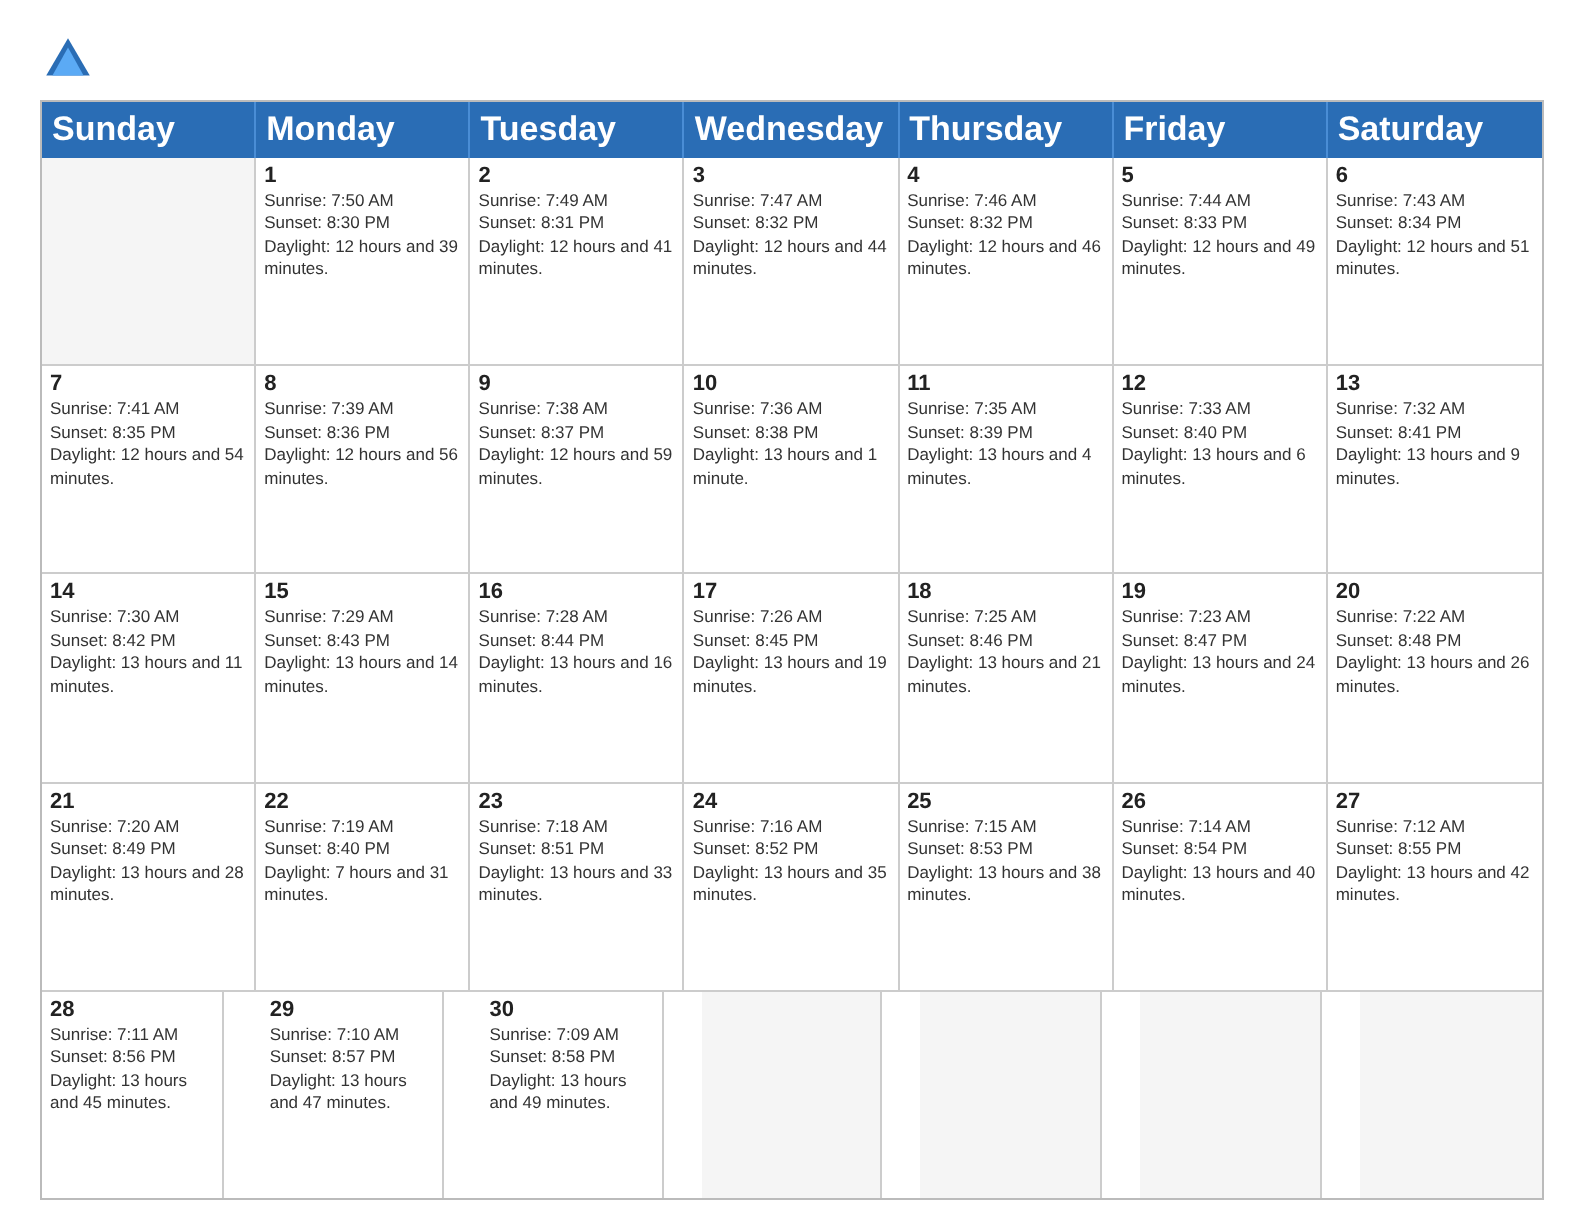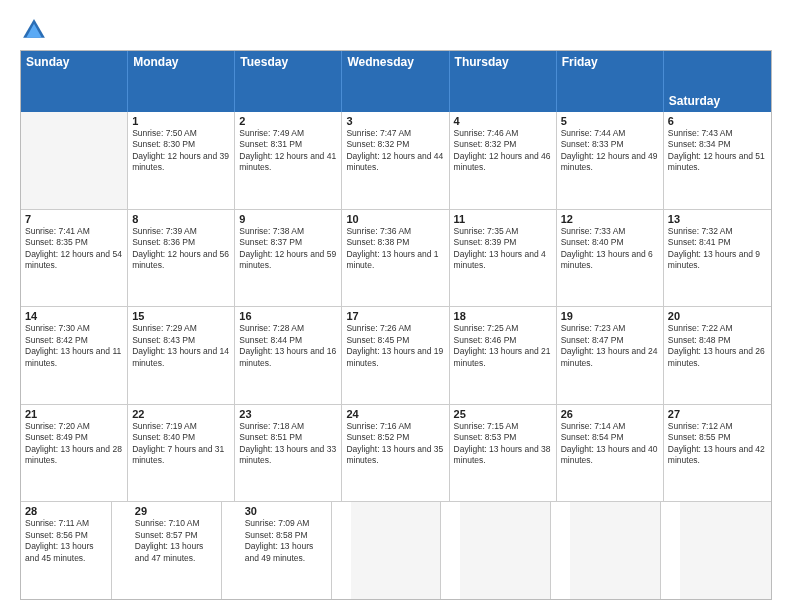--- a/index.html
+++ b/index.html
@@ -58,27 +58,27 @@
       display: flex;
       flex-direction: column;
     }
     .cal-header {
       display: grid;
       grid-template-columns: repeat(7, 1fr);
       background: #2a6db5;
     }
     .cal-header-cell {
       color: #fff;
-      font-size: 12px;
+      font-size: 17px;
       font-weight: bold;
       padding: 4px 5px;
       text-align: left;
       border-right: 1px solid #4a8dd5;
     }
-    .cal-header-cell:last-child { border-right: none; margin-top: 39px; }
+    .cal-header-cell:last-child { border-right: none; }
     .cal-body {
       flex: 1;
       display: flex;
       flex-direction: column;
     }
     .cal-row {
       display: grid;
       grid-template-columns: repeat(7, 1fr);
       flex: 1;
       border-bottom: 1px solid #ccc;

